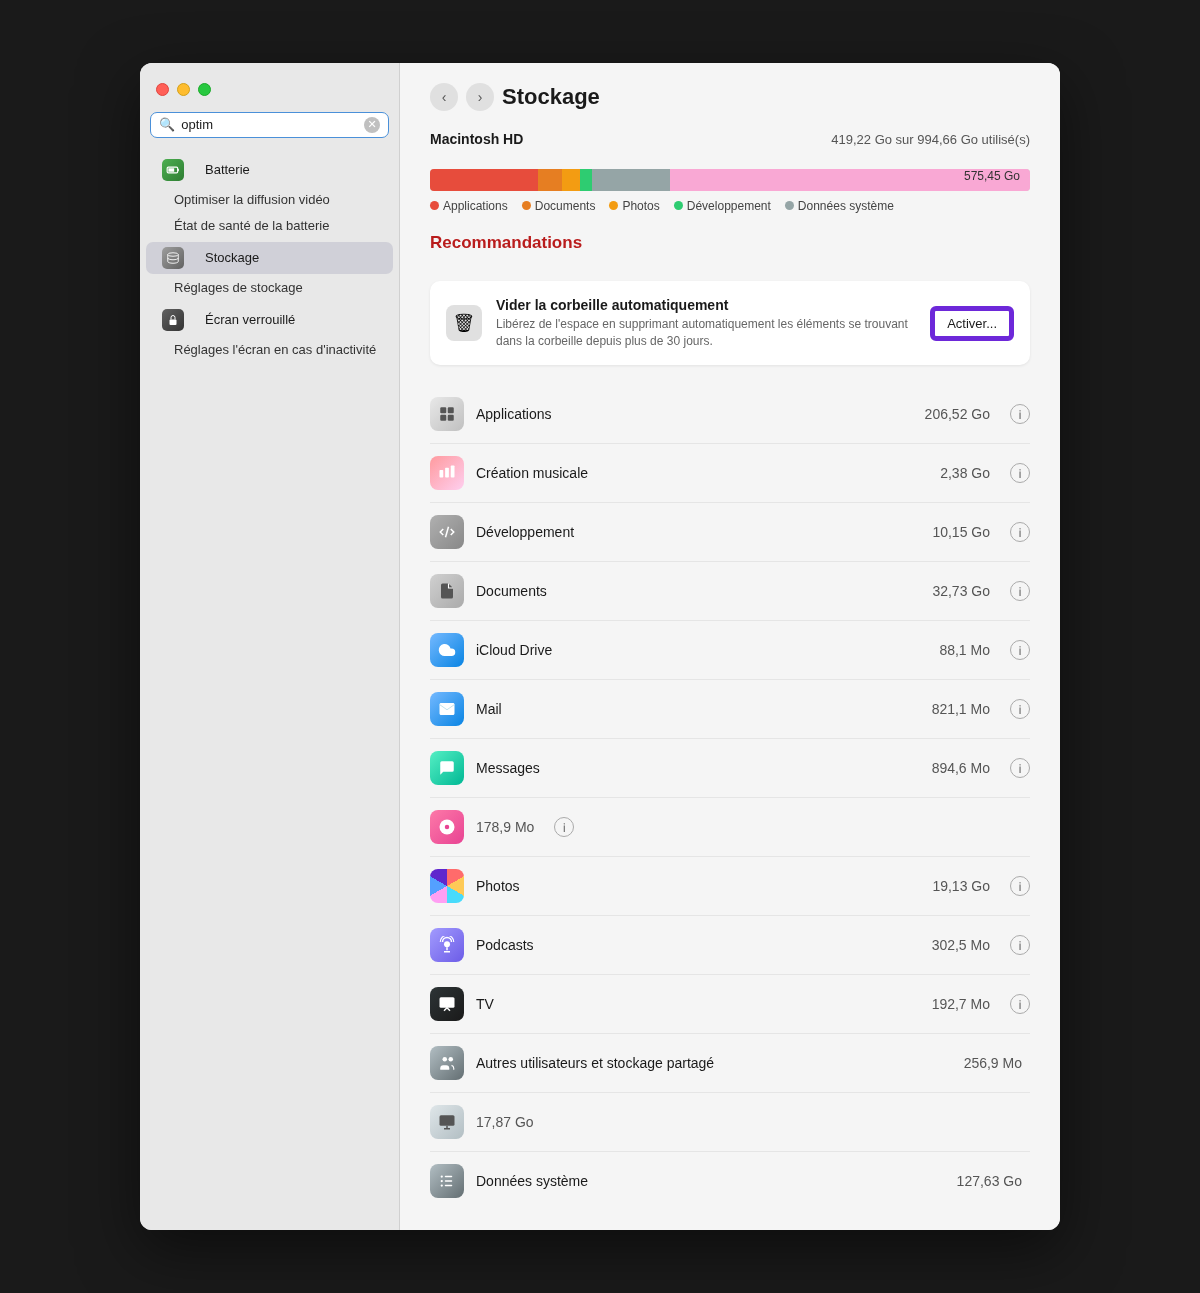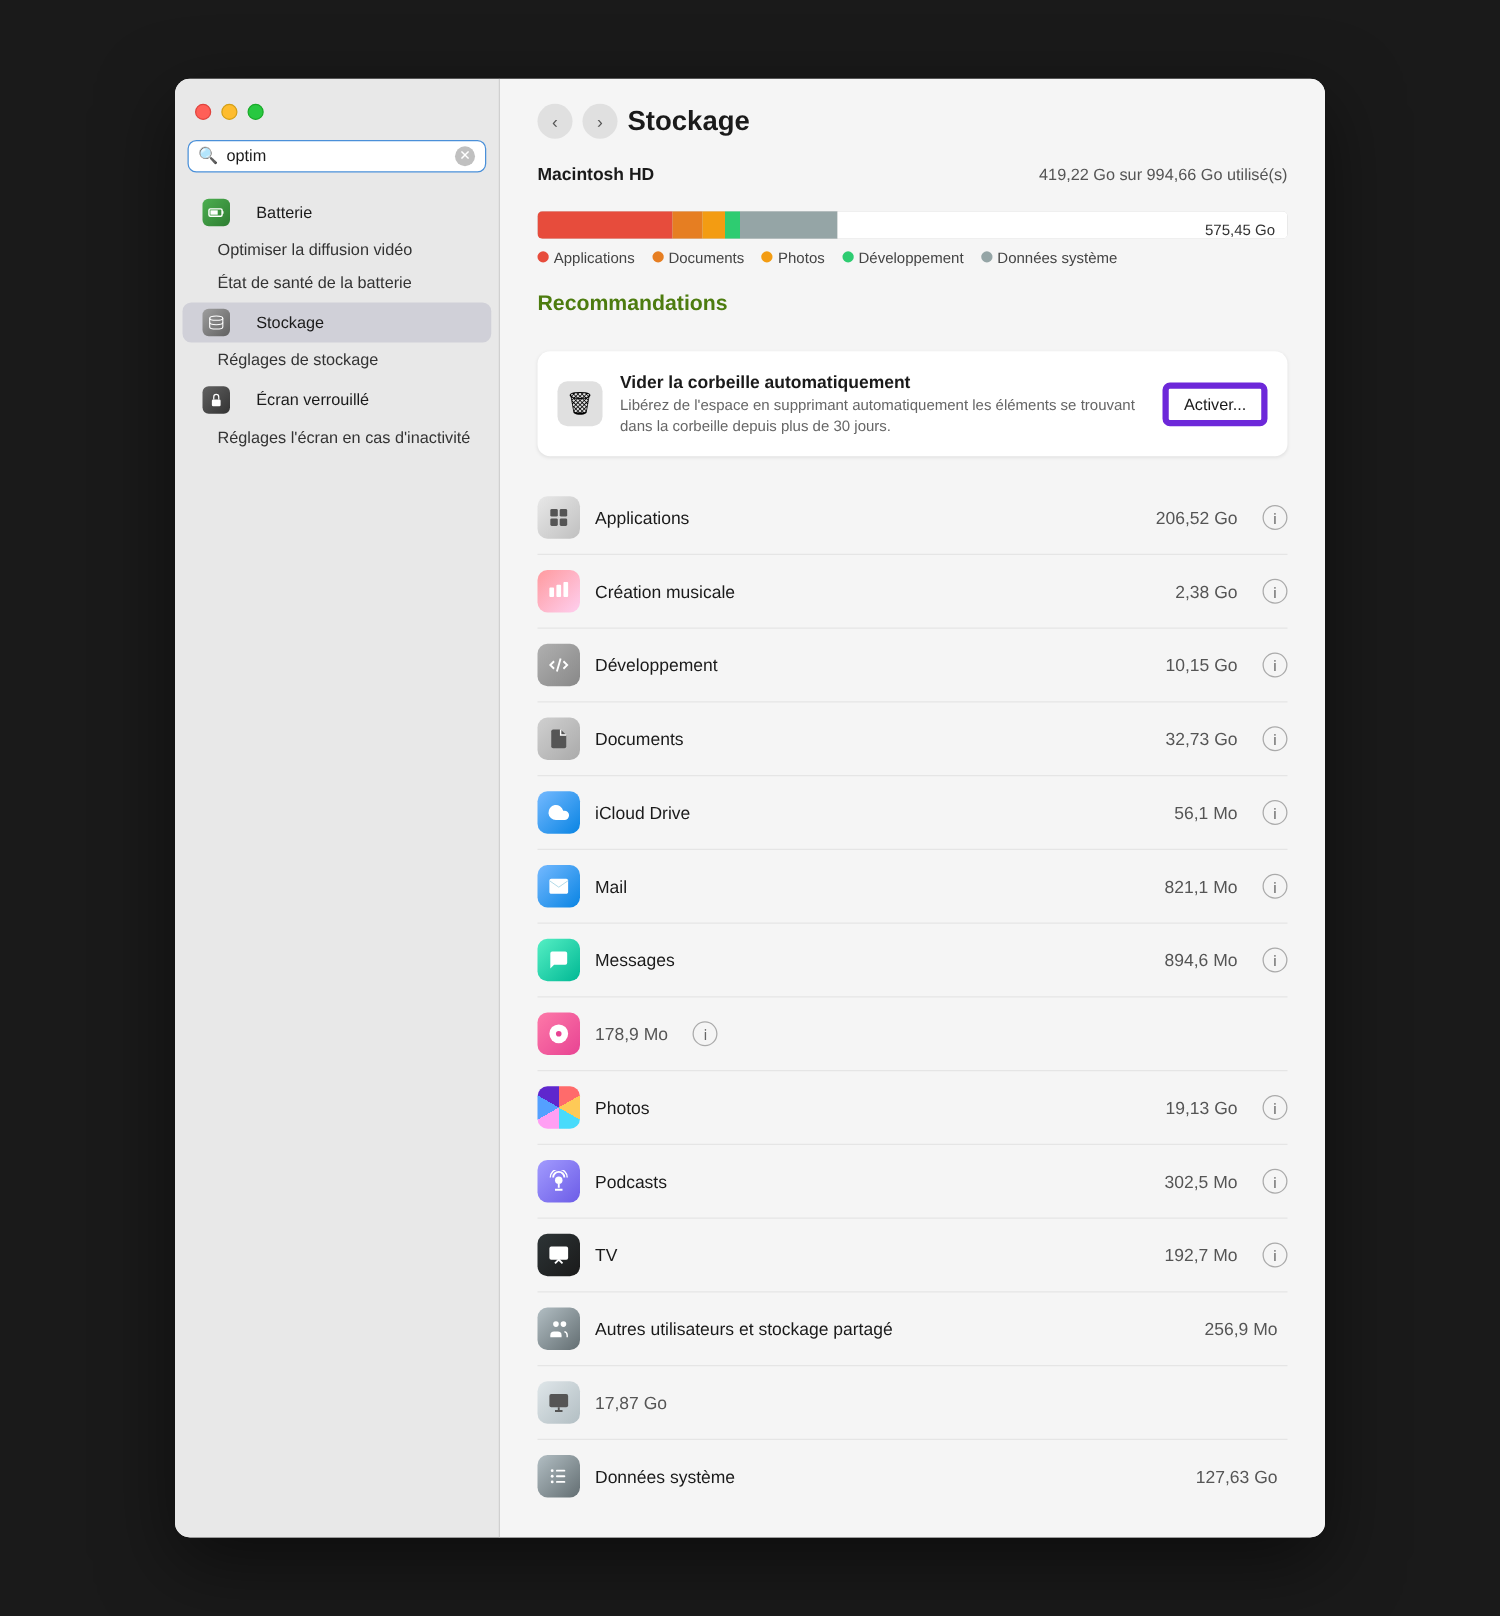--- a/index.html
+++ b/index.html
@@ -196,21 +196,21 @@
     }
     .legend-dot {
       width: 9px;
       height: 9px;
       border-radius: 50%;
     }
 
     .section-title {
       font-size: 17px;
       font-weight: 700;
-      color: #4d7c0f;
+      color: #b91c1c;
       margin: 20px 0 28px 0;
     }
 
     .recommendation-card {
       background: white;
       border-radius: 10px;
       padding: 16px;
       display: flex;
       align-items: center;
       gap: 14px;
@@ -383,21 +383,21 @@
         <span class="disk-name">Macintosh HD</span>
         <span class="disk-usage">419,22 Go sur 994,66 Go utilisé(s)</span>
       </div>
       <div class="bar-wrapper">
         <div class="storage-bar">
           <div class="bar-segment" style="width:18%; background:#e74c3c;"></div>
           <div class="bar-segment" style="width:4%; background:#e67e22;"></div>
           <div class="bar-segment" style="width:3%; background:#f39c12;"></div>
           <div class="bar-segment" style="width:2%; background:#2ecc71;"></div>
           <div class="bar-segment" style="width:13%; background:#95a5a6;"></div>
-          <div class="bar-segment" style="width:60%; background:#ffffff; display:flex; align-items:flex-end; justify-content:flex-end; padding-right:10px;">
+          <div class="bar-segment" style="width:60%; background:#f9a8d4; display:flex; align-items:flex-start; justify-content:flex-end; padding-right:10px;">
             <span style="font-size:12px; color:#333; font-weight:500;">575,45 Go</span>
           </div>
         </div>
       </div>
       <div class="legend">
         <div class="legend-item">
           <div class="legend-dot" style="background:#e74c3c;"></div>
           <span>Applications</span>
         </div>
         <div class="legend-item">
@@ -484,21 +484,21 @@
         <div class="info-btn">ℹ</div>
       </div>
 
       <div class="storage-item">
         <div class="item-icon" style="background:linear-gradient(135deg,#74b9ff,#0984e3);">
           <svg width="18" height="18" viewBox="0 0 24 24" fill="white">
               <path d="M18 10h-1.26A8 8 0 109 20h9a5 5 0 000-10z"></path>
             </svg>
         </div>
         <span class="item-label">iCloud Drive</span>
-        <span class="item-size">56,1 Mo</span>
+        <span class="item-size">88,1 Mo</span>
         <div class="info-btn">ℹ</div>
       </div>
 
       <div class="storage-item">
         <div class="item-icon" style="background:linear-gradient(135deg,#74b9ff,#0984e3);">
           <svg width="18" height="18" viewBox="0 0 24 24" fill="white">
               <path d="M4 4h16c1.1 0 2 .9 2 2v12c0 1.1-.9 2-2 2H4c-1.1 0-2-.9-2-2V6c0-1.1.9-2 2-2z"></path>
               <polyline points="22,6 12,13 2,6" stroke="lightblue" stroke-width="1" fill="none"></polyline>
             </svg>
         </div>

